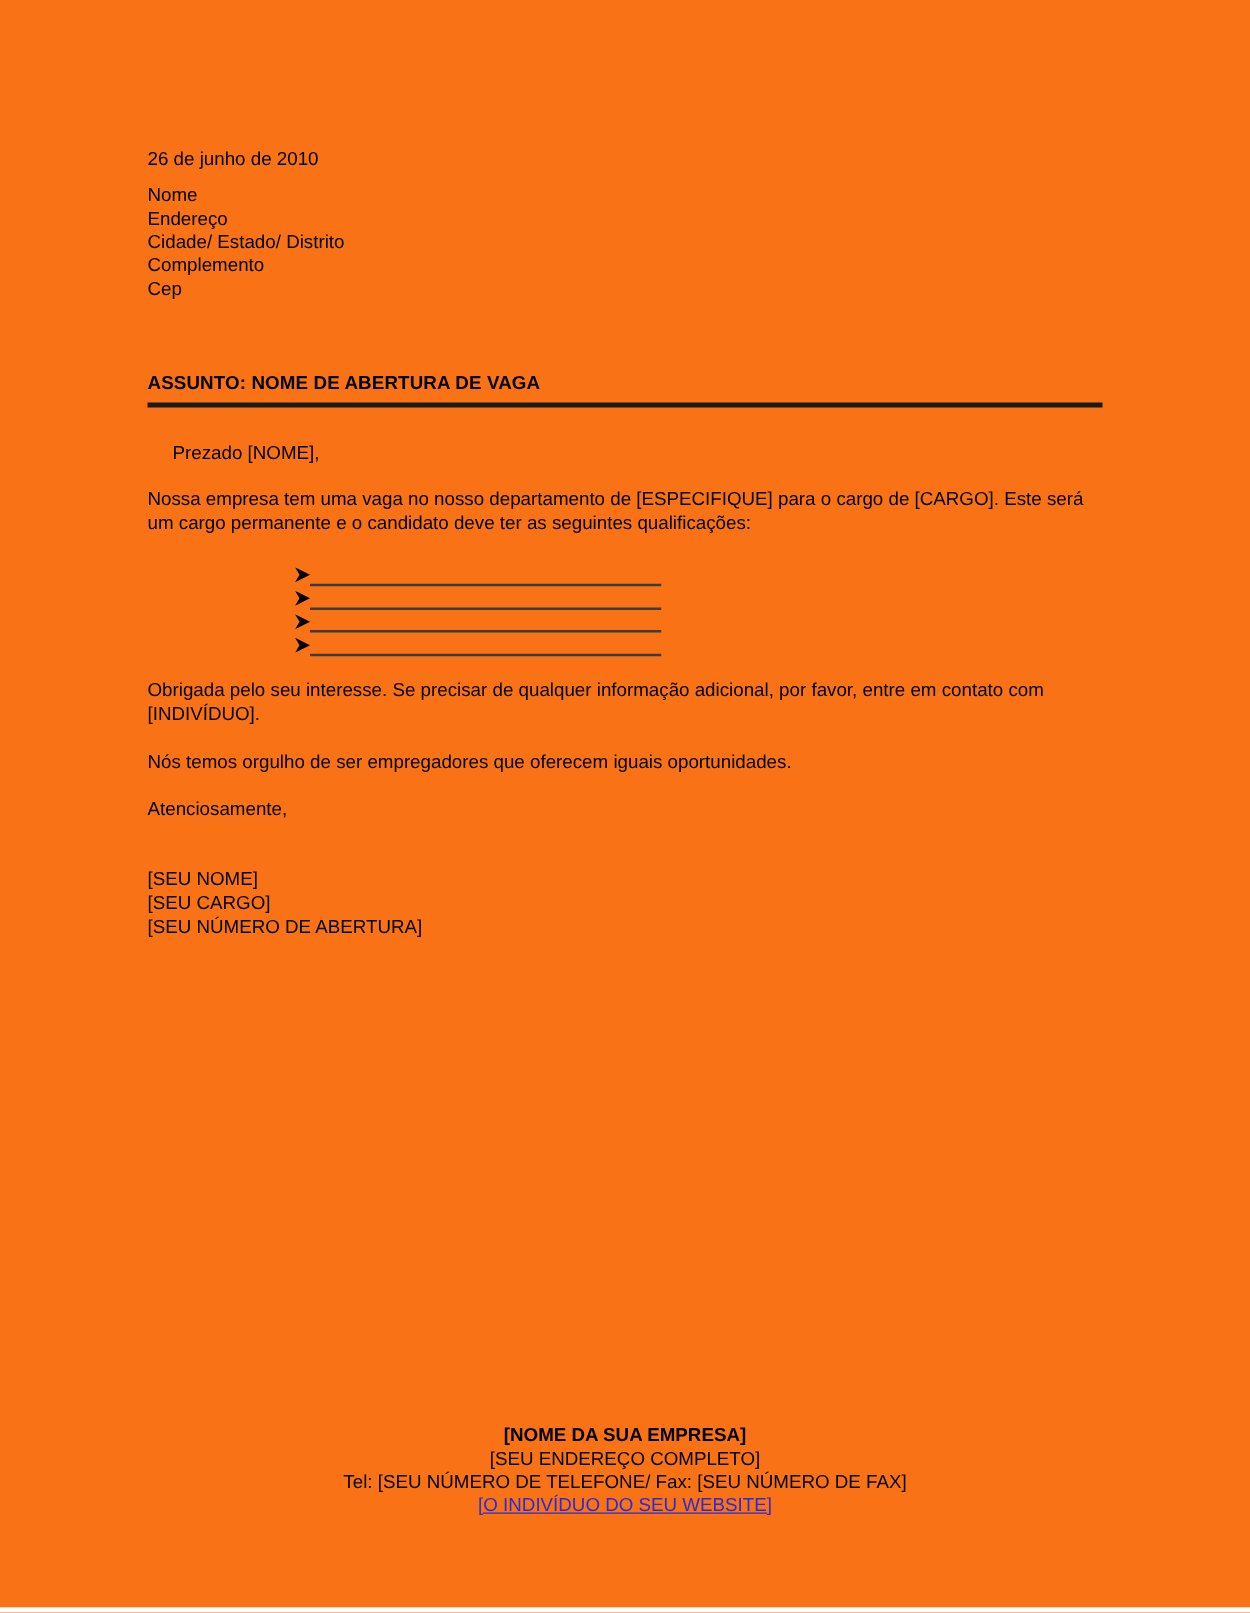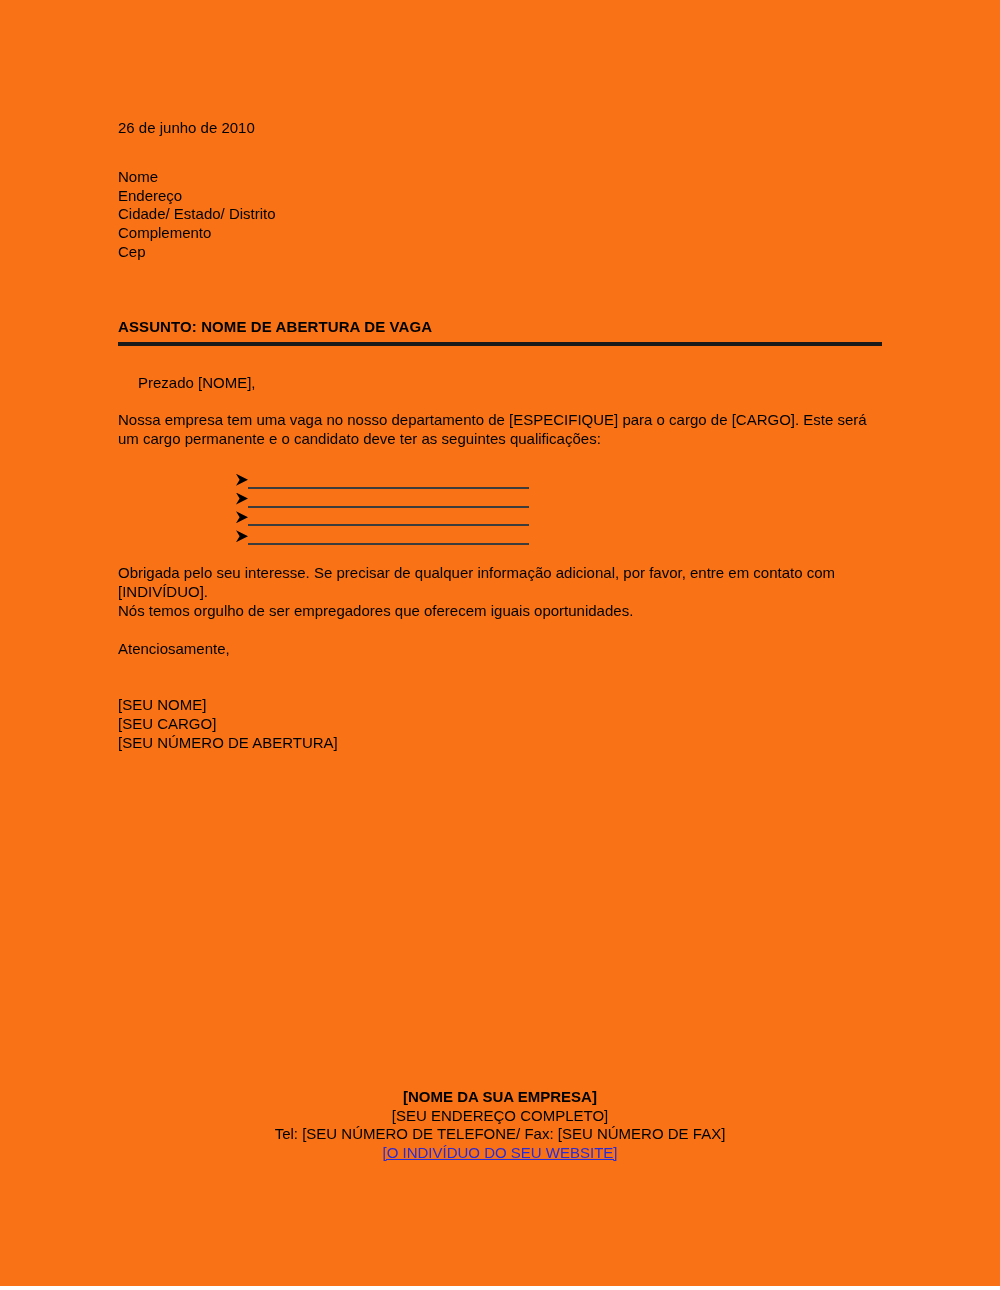--- a/index.html
+++ b/index.html
@@ -27,21 +27,21 @@
 
   .content {
     position: absolute;
     left: 118px;
     top: 119px;
     width: 764px;
   }
 
   .date-line { margin: 0; }
 
-  .recipient-block { margin-top: 30px; }
+  .recipient-block { margin-top: 10px; }
   .recipient-block div { white-space: pre; }
 
   .subject-line {
     margin-top: 56px;
     font-weight: bold;
     letter-spacing: 0.1px;
   }
 
   .subject-divider {
     margin-top: 5px;
@@ -70,30 +70,30 @@
   }
   .blank-line {
     width: 281px;
     height: 13px;
     border-bottom: 2px solid var(--blank-line);
     flex: 0 0 auto;
   }
 
   .para-salary { margin-top: 34px; }
   .para-contact { margin-top: 19px; }
-  .para-equal { }
+  .para-equal { margin-top: 19px; }
   .closing { margin-top: 19px; }
 
   .signature-block { margin-top: 38px; }
 
   .footer {
     position: absolute;
     left: 0;
     right: 0;
-    top: 1088px;
+    top: 1140px;
     text-align: center;
     font-size: 15px;
     line-height: 18.5px;
   }
   .footer .company { font-weight: bold; }
   .footer a.website-link {
     color: var(--link);
     text-decoration: underline;
     cursor: pointer;
   }

